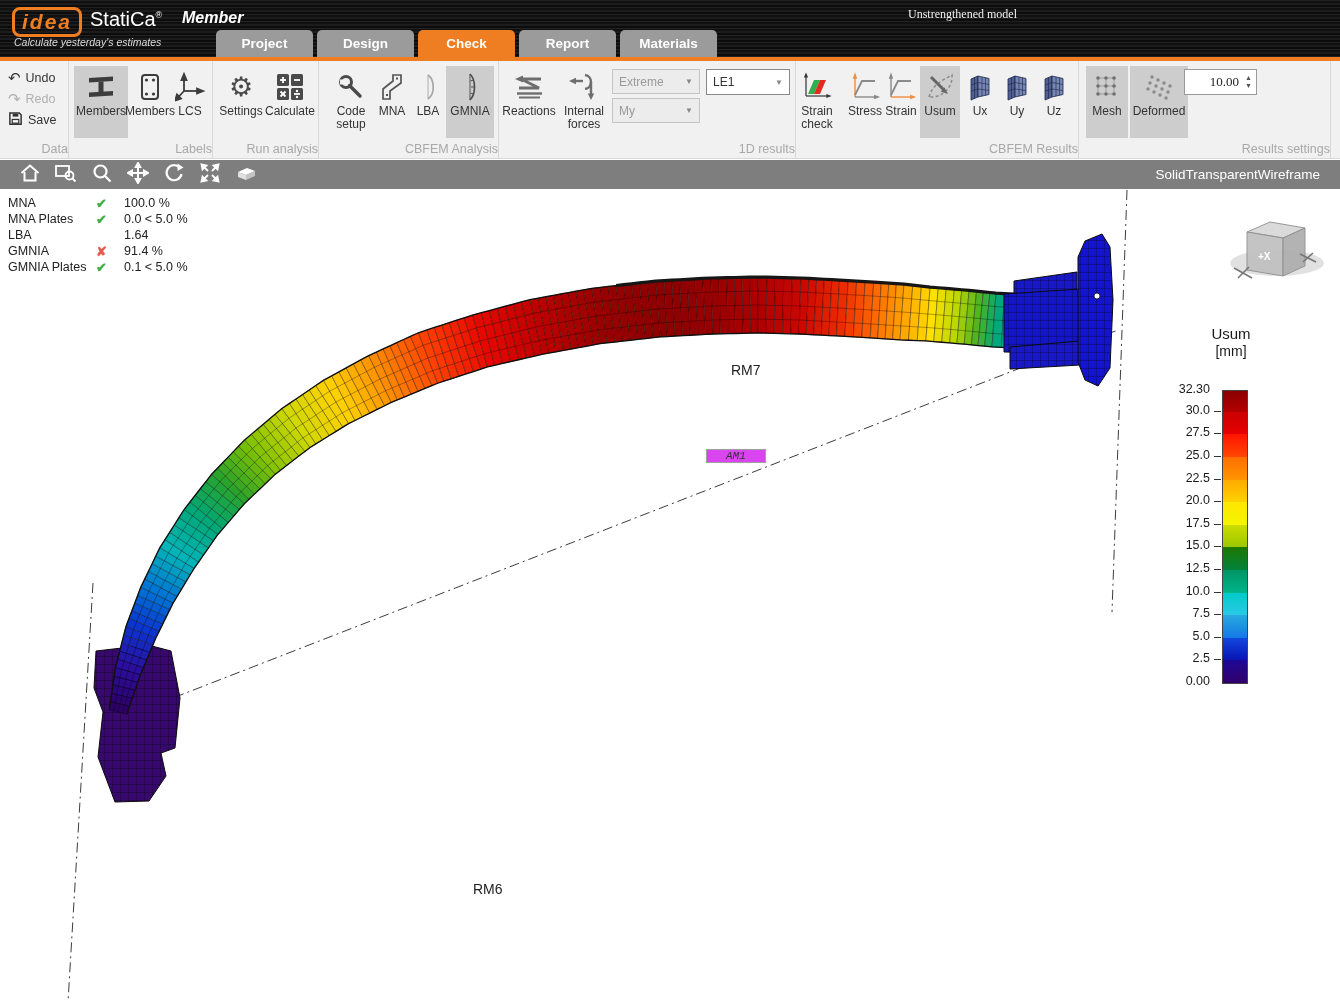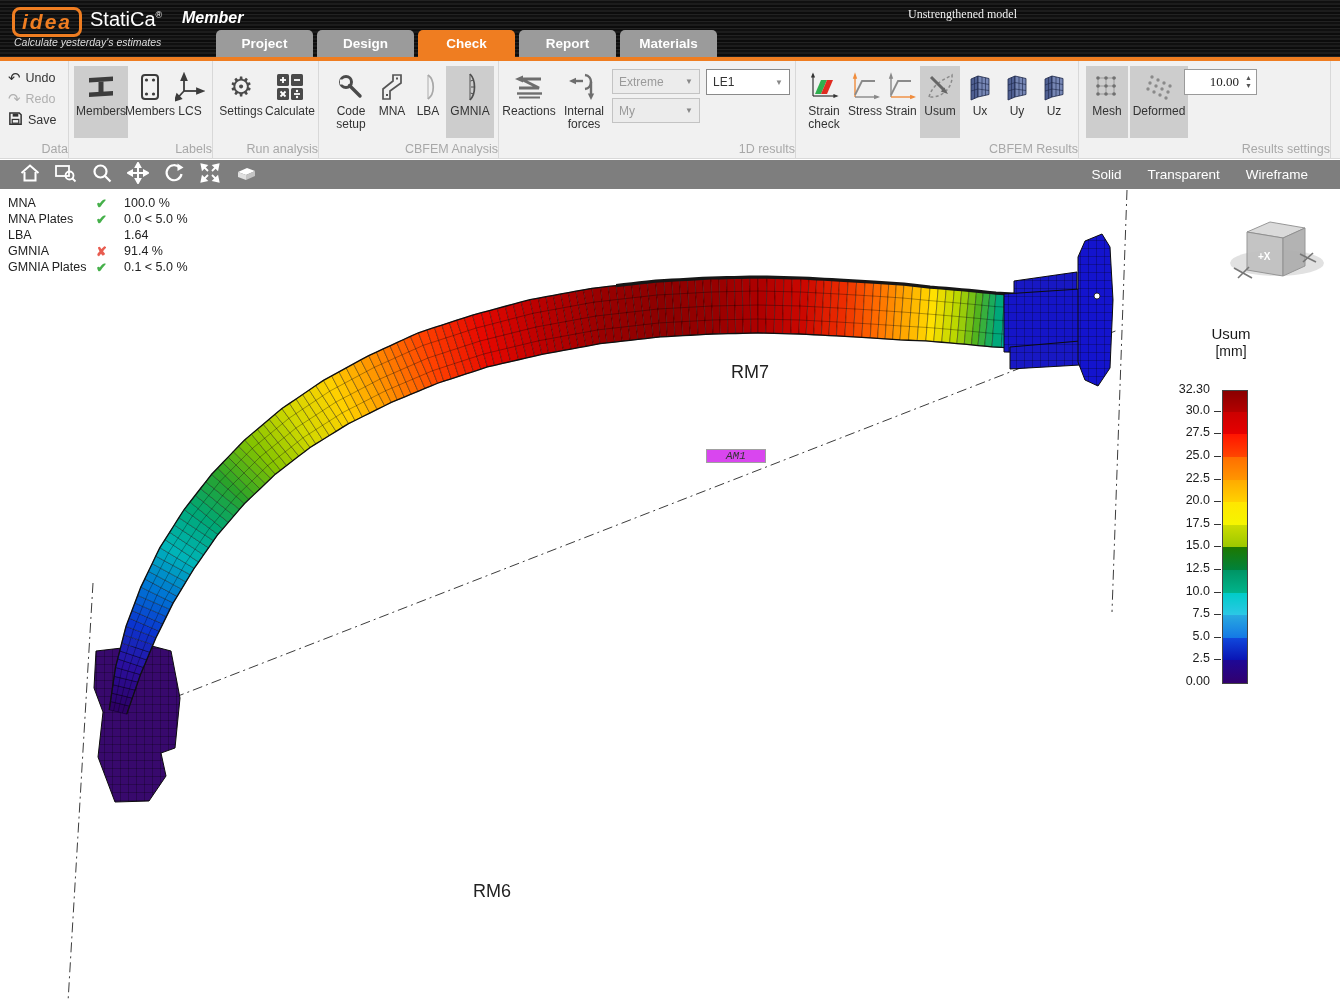--- a/index.html
+++ b/index.html
@@ -40,32 +40,32 @@
   .dd .caret{font-size:8px;color:#888;}
   .spinbox{position:absolute;box-sizing:border-box;border:1px solid #9a9a9a;background:#fff;display:flex;align-items:center;}
   .spinbox input{border:0;outline:0;width:52px;font-size:13px;text-align:right;font-family:Liberation Serif, serif;color:#222;}
   .spin-arrows{display:flex;flex-direction:column;font-size:7px;color:#555;line-height:8px;padding:0 4px;cursor:default;}
   .gearglyph{font-size:27px;color:#4a4a4a;line-height:30px;}
 
   
   .vtoolbar{position:absolute;left:0;top:160px;width:1340px;height:29px;background:#7e7e7e;
             display:flex;align-items:center;}
   .vtool{width:36px;height:29px;display:flex;align-items:center;justify-content:center;cursor:default;}
-  .vmodes{margin-left:auto;display:flex;gap:26px;padding-right:32px;color:#fff;font-size:13.5px;}
+  .vmodes{margin-left:auto;display:flex;padding-right:20px;color:#fff;font-size:13.5px;}
   .vmode{cursor:default;}
 
   
   .viewport{position:absolute;left:0;top:189px;width:1340px;height:813px;background:#fff;overflow:hidden;}
   #scene{position:absolute;left:0;top:0;}
 
   .summary{position:absolute;left:8px;top:6px;font-size:12.5px;color:#222;}
   .sumrow{display:grid;grid-template-columns:88px 28px auto;align-items:center;height:16px;}
   .sumicon{font-size:13px;font-weight:bold;}
 
-  .member-label{position:absolute;font-size:18px;color:#222;white-space:nowrap;}
+  .member-label{position:absolute;font-size:14px;color:#222;white-space:nowrap;}
   .member-label.boxed{background:#d946ef;border:1px solid #a0a0a0;font-size:11px;padding:0 19px;
                       font-family:"Liberation Mono",monospace;color:#333;font-style:italic;}
 
   
   .legend-title{position:absolute;left:1196px;top:136px;width:70px;text-align:center;font-size:15px;color:#1a1a1a;}
   .legend-unit{position:absolute;left:1196px;top:154px;width:70px;text-align:center;font-size:14px;color:#1a1a1a;}
   .legend-bar{position:absolute;left:1222px;top:201px;width:24px;height:292px;border:1px solid #444;box-sizing:content-box;}
   .legend-band{width:100%;}
   .legend-tick-label{position:absolute;width:60px;text-align:right;font-size:12.5px;color:#1a1a1a;}
   .legend-tick-mark{position:absolute;width:7px;height:1px;background:#333;}
@@ -271,21 +271,21 @@
         <span class="caret">▼</span>
       </div>
     <div class="dd enabled" style="left:208px;top:8px;width:84px;height:26px;">
       <span>LE1</span>
         <span class="caret">▼</span>
       </div>
     <div class="rgroup-label">1D results</div>
   </div>
 
   <div class="rgroup" style="left:795px;width:283px;">
-    <div class="rbtn" style="left:8px;width:42px;">
+    <div class="rbtn" style="left:1px;width:42px;">
       <span class="ric">
           <svg width="30" height="30" viewBox="0 0 30 30">
             <polygon points="6,22 12,8 18,8 12,22" fill="#2faf4e"></polygon>
             <polygon points="12,22 18,8 24,8 18,22" fill="#e02b20"></polygon>
             <g stroke="#333" stroke-width="1.2" fill="#333">
               <line x1="4" y1="24" x2="4" y2="4"></line>
               <polygon points="4,2 2.8,5 5.2,5"></polygon>
               <line x1="4" y1="24" x2="26" y2="24"></line>
               <polygon points="28,24 25,22.8 25,25.2"></polygon>
             </g>

